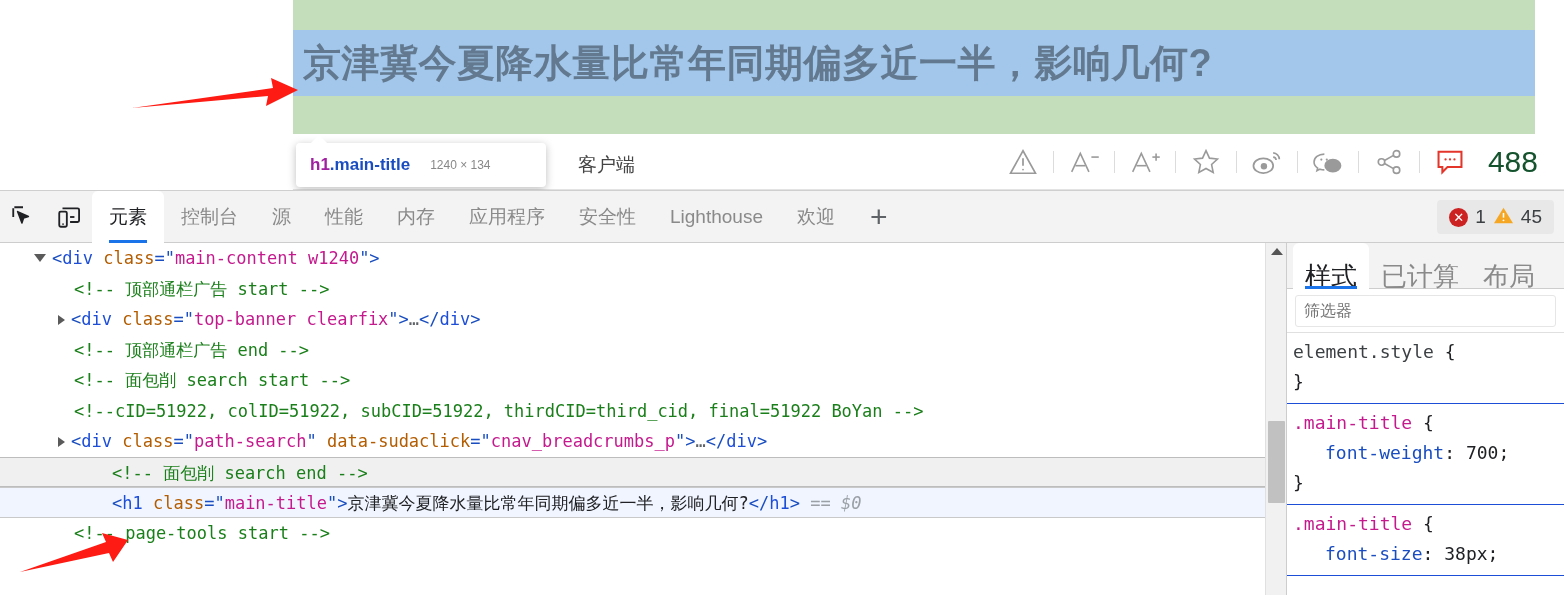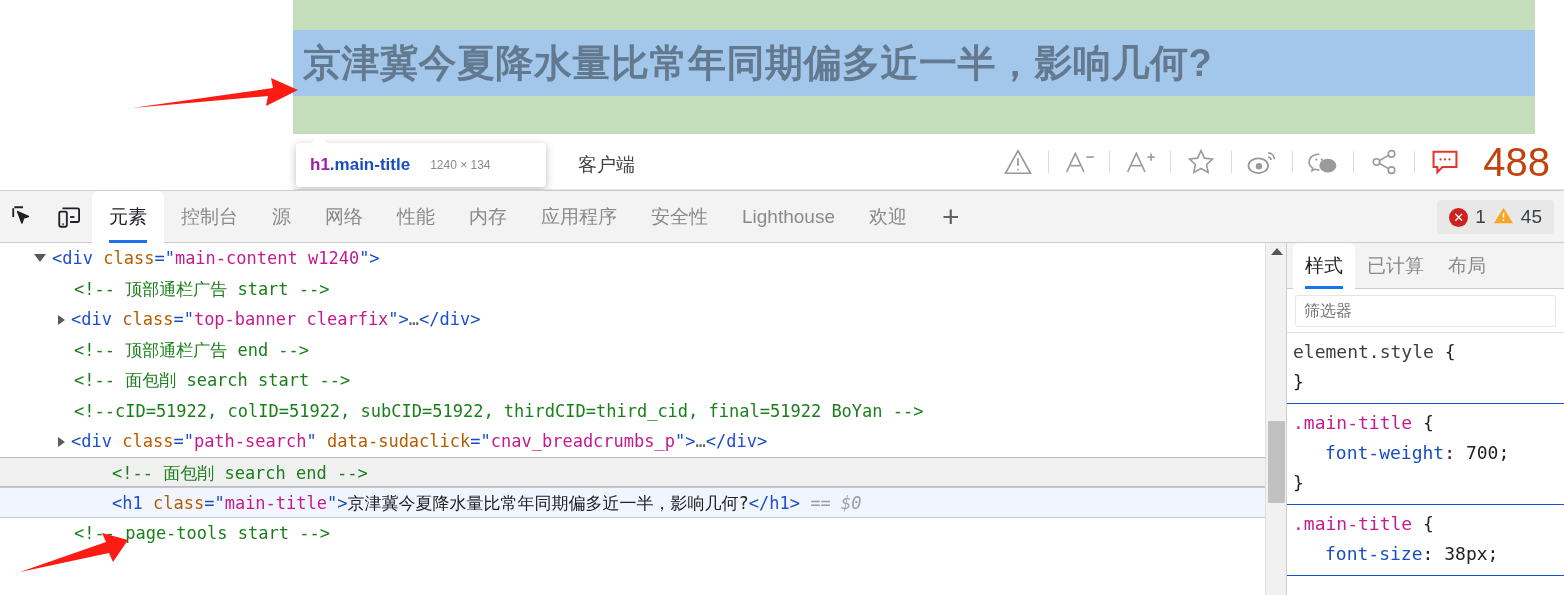--- a/index.html
+++ b/index.html
@@ -42,21 +42,21 @@
   }
   .pt-icons {
     position: absolute; right: 10px; top: 0; height: 56px;
     display: flex; align-items: center; gap: 0px;
   }
   .pt-ic {
     width: 60px; height: 56px; display: flex; align-items: center; justify-content: center;
     color: #9a9a9a;
   }
   .pt-sep { width: 1px; height: 22px; background: #dcdcdc; }
-  .pt-count { font-size: 40px; color: #c2410c; margin-left: 8px; margin-right: 4px; font-weight: 400; }
+  .pt-count { font-size: 30px; color: #14532d; margin-left: 8px; margin-right: 16px; font-weight: 400; }
 
   
   .tip {
     position: absolute; left: 296px; top: 143px; width: 250px; height: 44px;
     background: #fff; border-radius: 4px;
     box-shadow: 0 2px 8px rgba(0,0,0,.26);
     display: flex; align-items: center; padding-left: 14px; gap: 20px;
     z-index: 9;
   }
   .tip:before {
@@ -149,22 +149,22 @@
   
   .styles-pane {
     position: absolute; left: 1286px; top: 52px; width: 278px; height: 353px;
     background: #fff; border-left: 1px solid #cdcdcd;
   }
   .st-tabbar {
     height: 46px; background: #f3f3f3; border-bottom: 1px solid #cdcdcd;
     display: flex; align-items: center; padding-left: 6px;
   }
   .st-tab {
-    position: relative; height: 46px; padding: 8px 12px;
-    display: flex; align-items: center; font-size: 19px; color: #8a8a8a; white-space: nowrap;
+    position: relative; height: 46px; padding: 16px 12px;
+    display: flex; font-size: 26px; color: #8a8a8a; white-space: nowrap;
   }
   .st-tab.active { color: #202124; background: #fff; border-radius: 6px 6px 0 0; }
   .st-tab.active:after {
     content: ""; position: absolute; left: 12px; right: 12px; bottom: 0;
     height: 3px; background: #1a73e8;
   }
   .st-filter {
     height: 44px; border-bottom: 1px solid #e0e0e0;
     display: flex; align-items: center; padding: 0 8px; background: #fff;
   }
@@ -314,23 +314,20 @@
       </div>
 
       <div class="dt-tab active">
           <span>元素</span>
         </div>
       <div class="dt-tab">
           <span>控制台</span>
         </div>
       <div class="dt-tab">
           <span>源</span>
-        </div>
-      <div class="dt-tab">
-          <span>网络</span>
         </div>
       <div class="dt-tab">
           <span>性能</span>
         </div>
       <div class="dt-tab">
           <span>内存</span>
         </div>
       <div class="dt-tab">
           <span>应用程序</span>
         </div>

